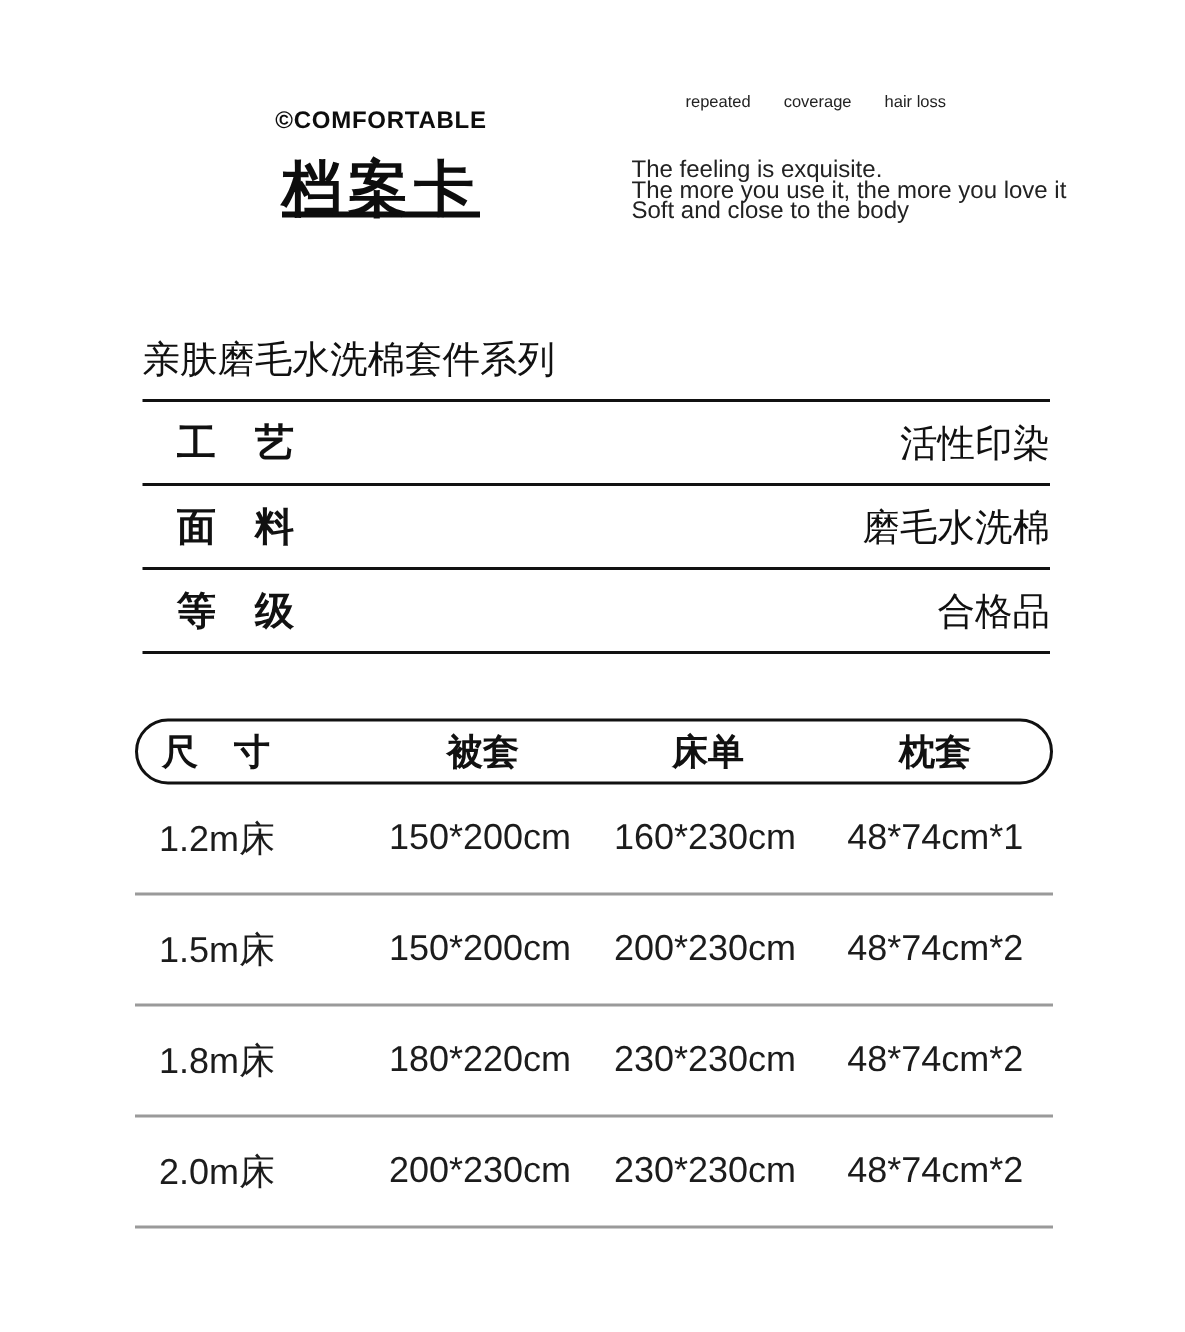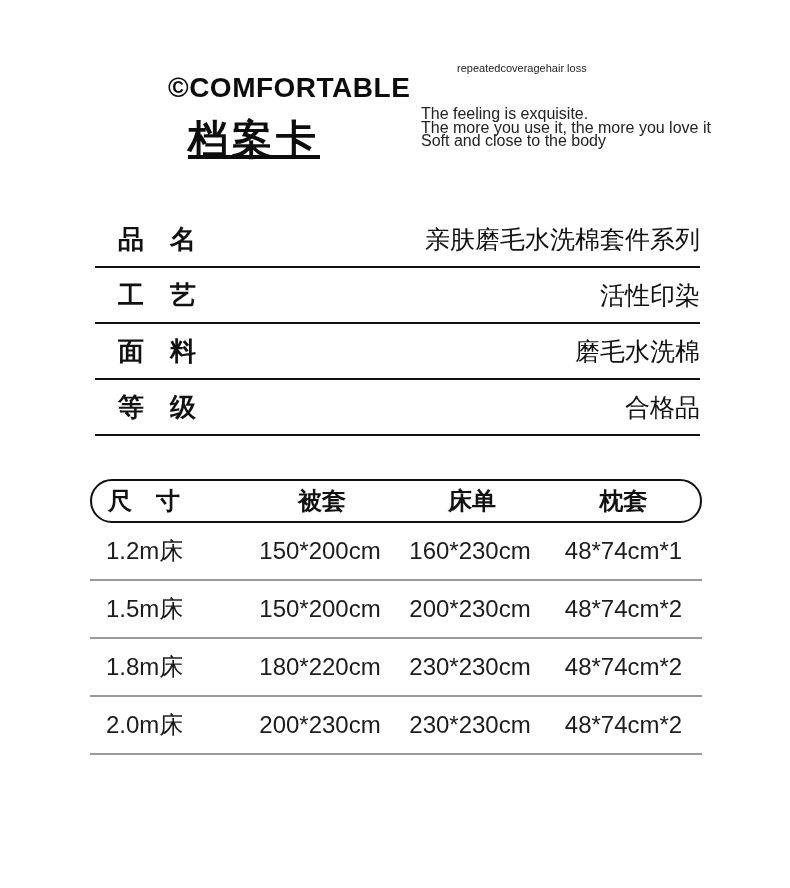--- a/index.html
+++ b/index.html
@@ -14,21 +14,21 @@
 
   
   .brand-block {
     position: absolute;
     left: 168px;
     top: 72px;
     width: 172px;
     text-align: center;
   }
   .brand-en {
-    font-size: 28px;
+    font-size: 16px;
     font-weight: 800;
     letter-spacing: 0.5px;
     white-space: nowrap;
     color: #0d0d0d;
   }
   .brand-cn {
     margin-top: 8px;
     font-size: 40px;
     font-weight: 900;
     letter-spacing: 4px;
@@ -38,20 +38,21 @@
   }
 
   .tagline-block {
     position: absolute;
     left: 421px;
     top: 62px;
     width: 330px;
   }
   .keywords {
     display: flex;
+    gap: 22px;
     font-size: 11px;
     color: #222222;
     padding-left: 36px;
   }
   .desc {
     margin-top: 33px;
     font-size: 16px;
     line-height: 13.5px;
     color: #222222;
   }
@@ -94,21 +95,21 @@
     grid-template-columns: 155px 150px 150px 1fr;
     align-items: center;
   }
   .size-header {
     height: 44px;
     border: 2px solid #111111;
     border-radius: 22px;
   }
   .size-header .cell { font-size: 24px; font-weight: 700; }
   .size-row {
-    height: 58px;
+    height: 74px;
     border-bottom: 2px solid #9a9a9a;
   }
   .size-row .cell { font-size: 24px; font-weight: 400; color: #1c1c1c; }
   .cell { text-align: center; white-space: nowrap; }
   .cell.first {
     text-align: left;
     padding-left: 16px;
   }
 </style>
 </head>
@@ -127,21 +128,20 @@
   </div>
   <div class="desc">
     <div>The feeling is exquisite.</div>
     <div>The more you use it, the more you love it</div>
     <div>Soft and close to the body</div>
   </div>
 </div>
 
 <div class="spec-section">
   <div class="spec-row">
-    <span class="spec-label">品　名</span>
     <span class="spec-value">亲肤磨毛水洗棉套件系列</span>
   </div>
   <div class="spec-row">
     <span class="spec-label">工　艺</span>
     <span class="spec-value">活性印染</span>
   </div>
   <div class="spec-row">
     <span class="spec-label">面　料</span>
     <span class="spec-value">磨毛水洗棉</span>
   </div>

